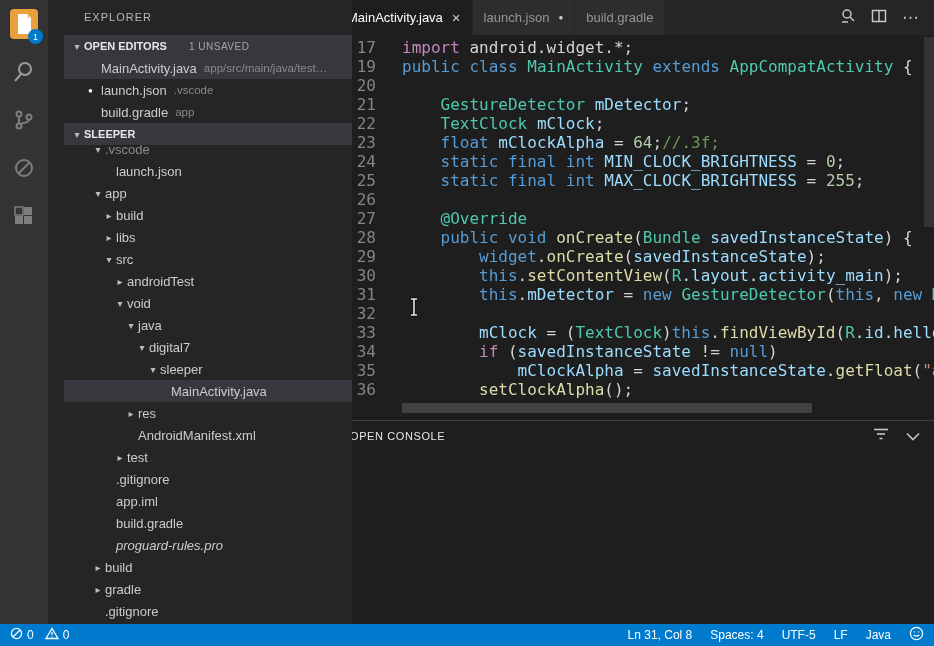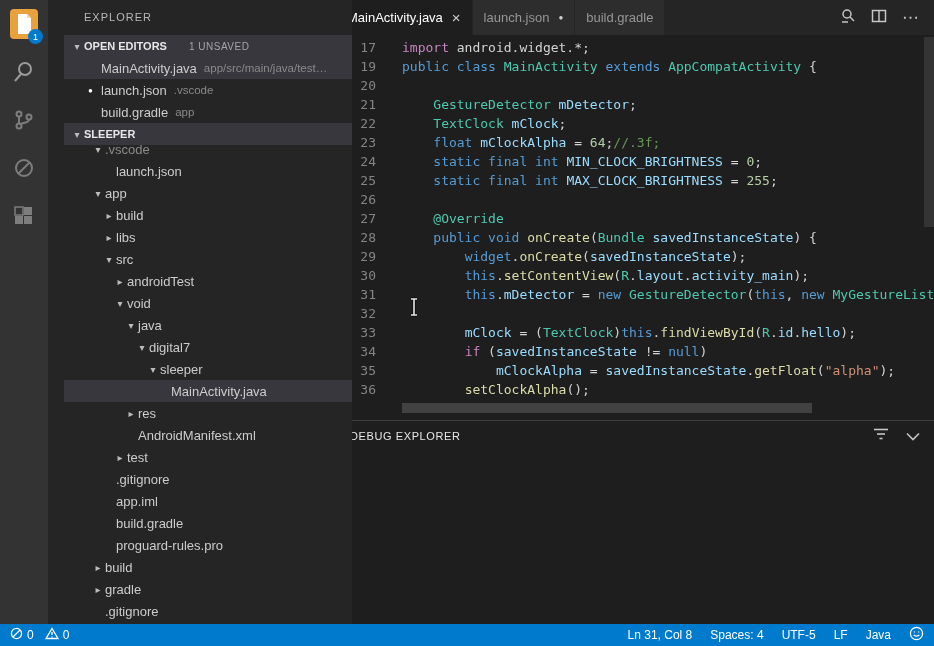--- a/index.html
+++ b/index.html
@@ -34,21 +34,21 @@
   .main{position:absolute;left:336px;right:0;top:0;bottom:22px;background:#1e1e1e;display:flex;flex-direction:column;}
   .tabbar{height:35px;background:#252526;display:flex;align-items:stretch;flex:none;}
   .tabs{display:flex;}
   .tab{display:flex;align-items:center;padding:0 11px;font-size:13px;background:#2d2d2d;color:#969696;border-right:1px solid #252526;}
   .tab.active{background:#1e1e1e;color:#ffffff;}
   .tab .close{margin-left:9px;font-size:15px;line-height:1;color:#d0d0d0;}
   .tab .dot{margin-left:9px;font-size:8px;color:#cfcfcf;}
   .tab-actions{margin-left:auto;display:flex;align-items:center;gap:15px;padding-right:14px;color:#c5c5c5;}
   .tab-actions .more{font-size:17px;line-height:1;letter-spacing:1px;}
   .editor{position:relative;height:385px;flex:none;overflow:hidden;background:#1e1e1e;}
-  .code{position:absolute;top:3px;left:0;right:0;font-family:"DejaVu Sans Mono",monospace;font-size:13px;line-height:19px;}
+  .code{position:absolute;top:3px;left:0;right:0;font-family:"DejaVu Sans Mono",monospace;font-size:16px;line-height:19px;}
   .code-line{display:flex;height:19px;white-space:pre;overflow:hidden;}
   .line-num{width:40px;flex:none;text-align:right;color:#858585;}
   .line-content{margin-left:26px;color:#d4d4d4;}
   .tok-pln{color:#d4d4d4}.tok-k{color:#569cd6}.tok-ctrl{color:#c586c0}.tok-type{color:#4ec9b0}
   .tok-fn{color:#dcdcaa}.tok-var{color:#9cdcfe}.tok-num{color:#b5cea8}.tok-str{color:#ce9178}
   .tok-cmt{color:#6a9955}.tok-ann{color:#4ec9b0}
   .hscroll{position:absolute;left:66px;bottom:7px;width:410px;height:10px;background:rgba(121,121,121,.4);}
   .vscroll{position:absolute;right:0;top:2px;width:10px;height:190px;background:rgba(121,121,121,.25);}
   .mouse-cursor{position:absolute;left:72px;top:262px;pointer-events:none;}
   
@@ -215,21 +215,21 @@
         <span class="tree-label">.gitignore</span>
       </div>
       <div class="tree-row" style="padding-left: 38px;">
         <span class="twisty"></span>
         <span class="tree-label">app.iml</span>
       </div>
       <div class="tree-row" style="padding-left: 38px;">
         <span class="twisty"></span>
         <span class="tree-label">build.gradle</span>
       </div>
-      <div class="tree-row" style="padding-left: 38px;">
+      <div class="tree-row" style="padding-left: 38px; font-style: italic;">
         <span class="twisty"></span>
         <span class="tree-label">proguard-rules.pro</span>
       </div>
       <div class="tree-row" style="padding-left: 27px;">
         <span class="twisty">▸</span>
         <span class="tree-label">build</span>
       </div>
       <div class="tree-row" style="padding-left: 27px;">
         <span class="twisty">▸</span>
         <span class="tree-label">gradle</span>
@@ -308,21 +308,21 @@
         </g>
         <g stroke="#e8e8e8" stroke-width="1.6" fill="none">
           <path d="M3 2 h6 M6 2 v16 M3 18 h6"></path>
         </g>
       </svg>
     </div>
   </div>
 
   <div class="panel">
     <div class="panel-header">
-      <span class="panel-title">DEBUG EXPLORER</span>
+      <span class="panel-title">OPEN CONSOLE</span>
       <div class="panel-actions">
         <span>
           <svg width="16" height="14" viewBox="0 0 16 14" stroke="#c5c5c5" stroke-width="1.6" fill="none">
             <line x1="1" y1="2.5" x2="15" y2="2.5"></line>
               <line x1="4" y1="7" x2="12" y2="7"></line>
               <line x1="6.5" y1="11.5" x2="9.5" y2="11.5"></line>
           </svg>
         </span>
         <span>
           <svg width="14" height="9" viewBox="0 0 14 9" stroke="#c5c5c5" stroke-width="1.6" fill="none">

